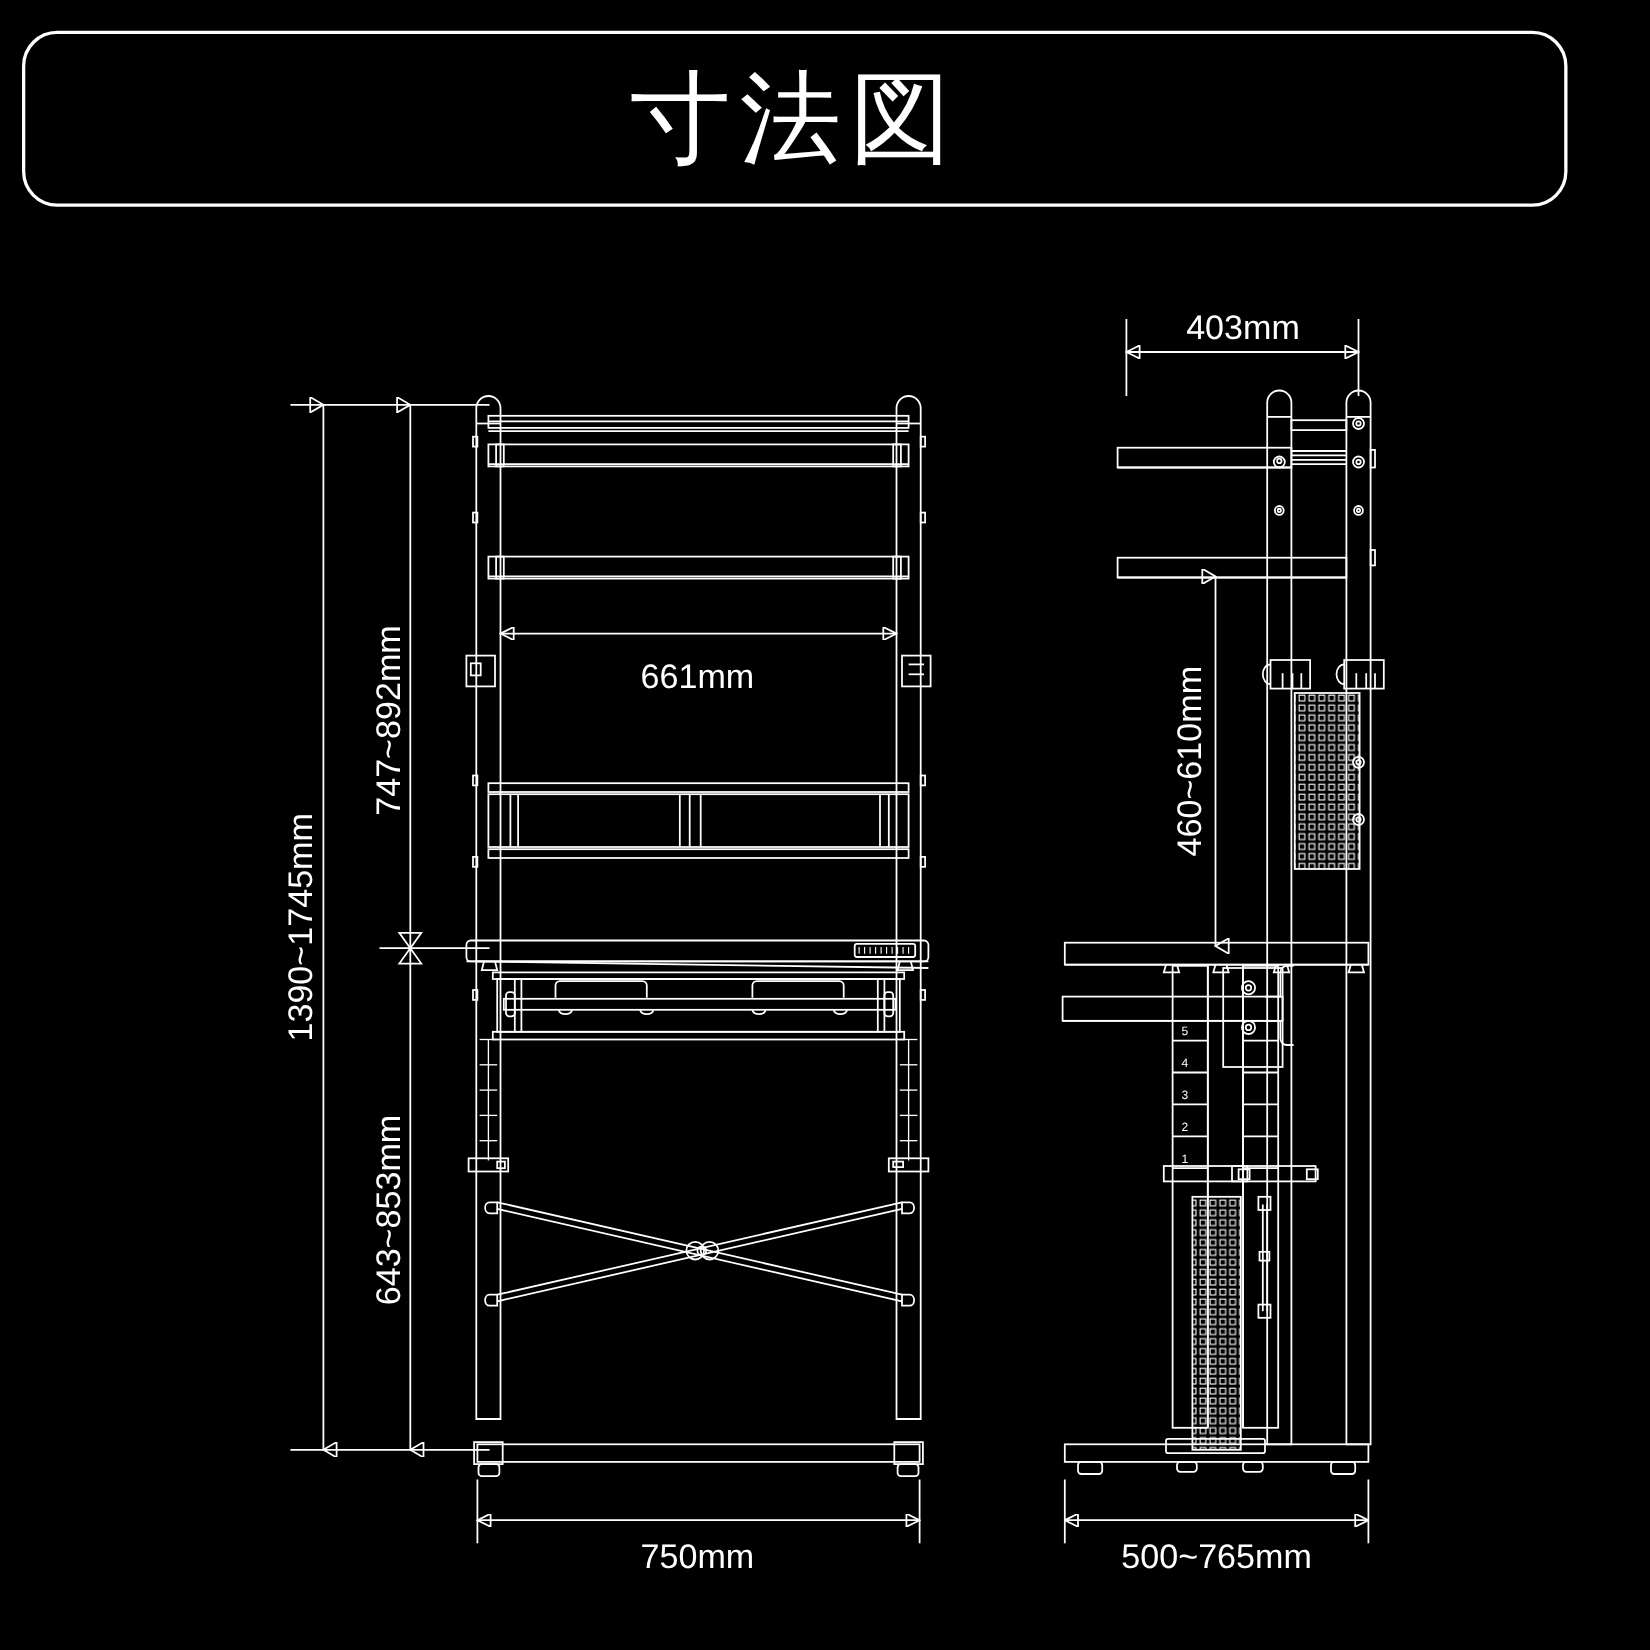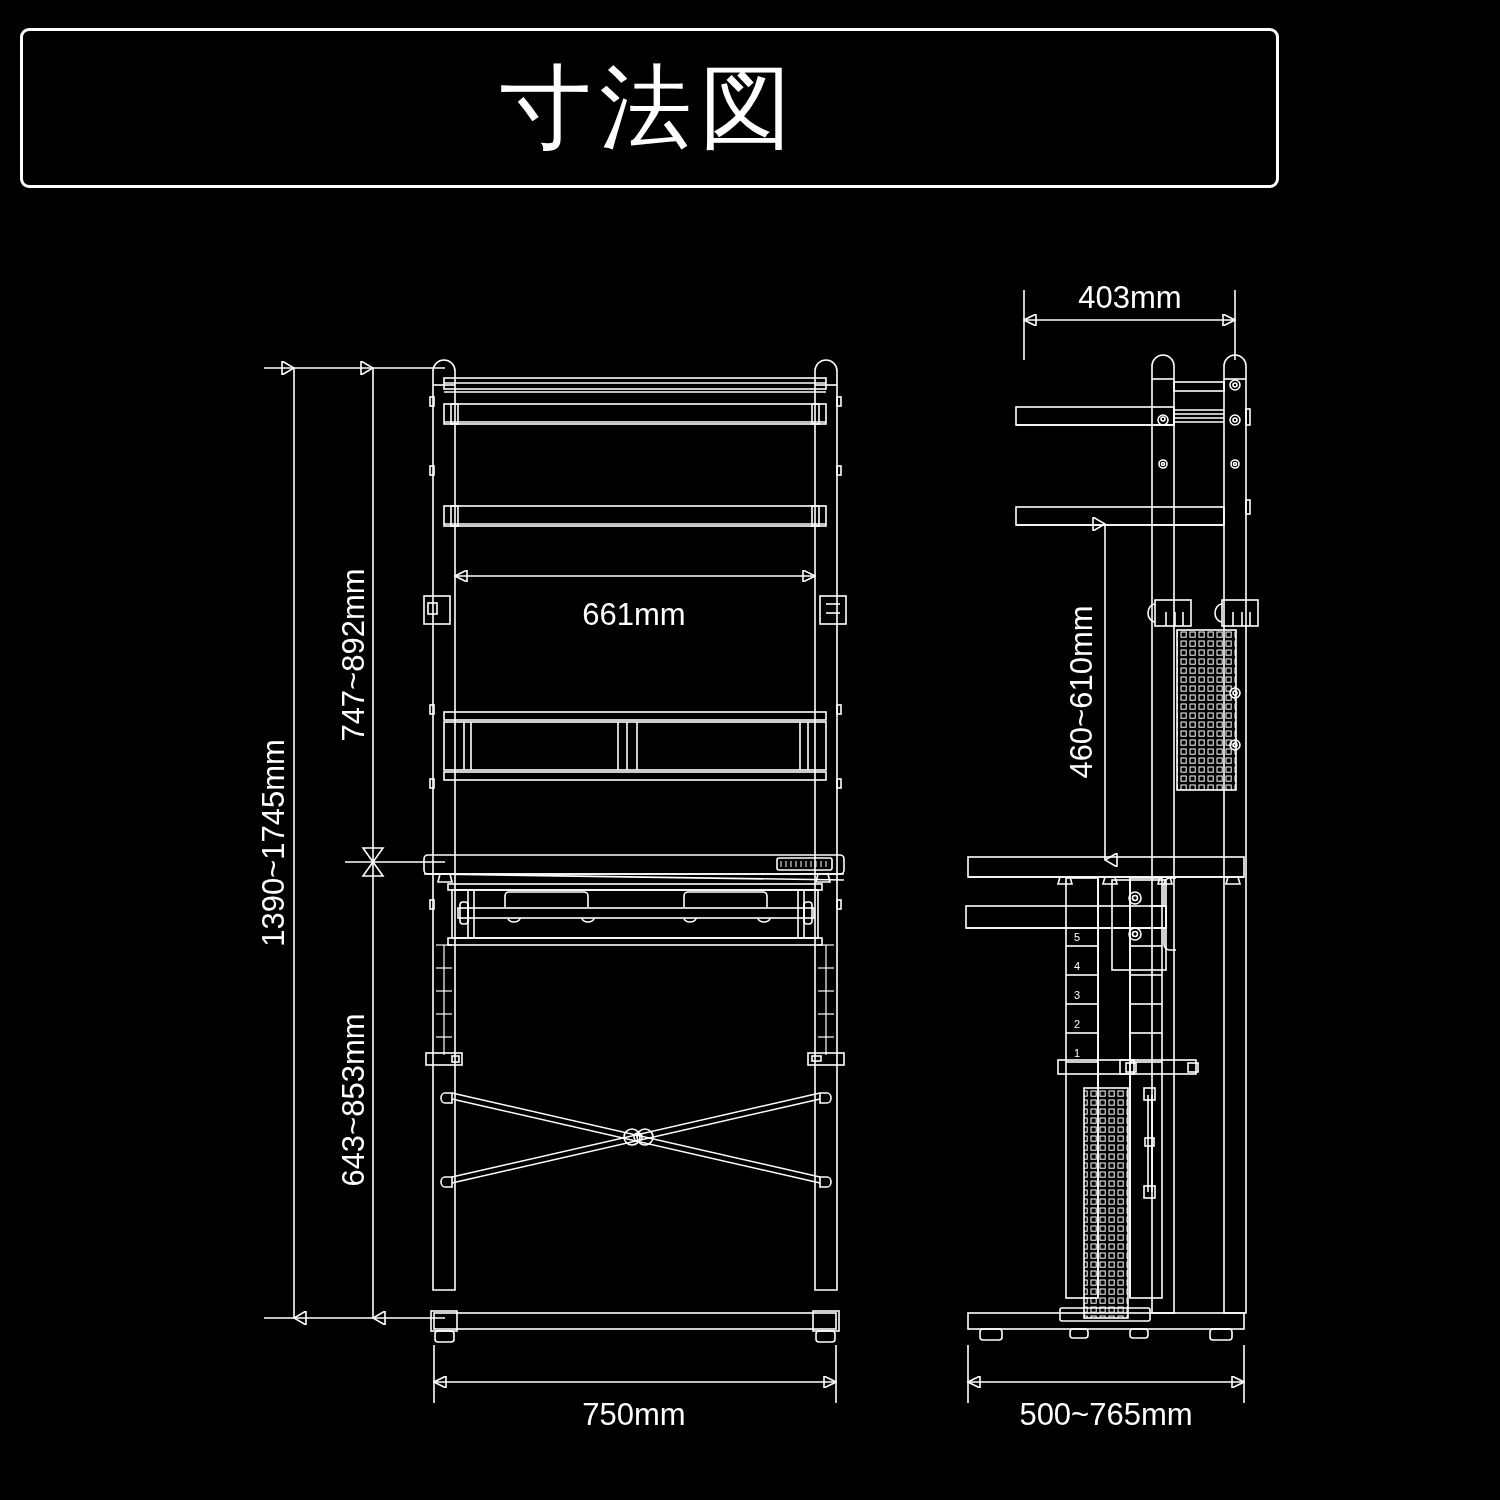--- a/index.html
+++ b/index.html
@@ -18,24 +18,24 @@
   #root {
     position: relative;
     width: 1500px;
     height: 1500px;
     background: #000000;
   }
   .title-frame {
     position: absolute;
     left: 20px;
     top: 28px;
-    width: 1259px;
+    width: 1405px;
     height: 160px;
     border: 3px solid #ffffff;
-    border-radius: 9px;
+    border-radius: 32px;
     box-sizing: border-box;
     display: flex;
     align-items: center;
     justify-content: center;
   }
   .title-text {
     font-size: 92px;
     letter-spacing: 8px;
     line-height: 1;
     color: #ffffff;

